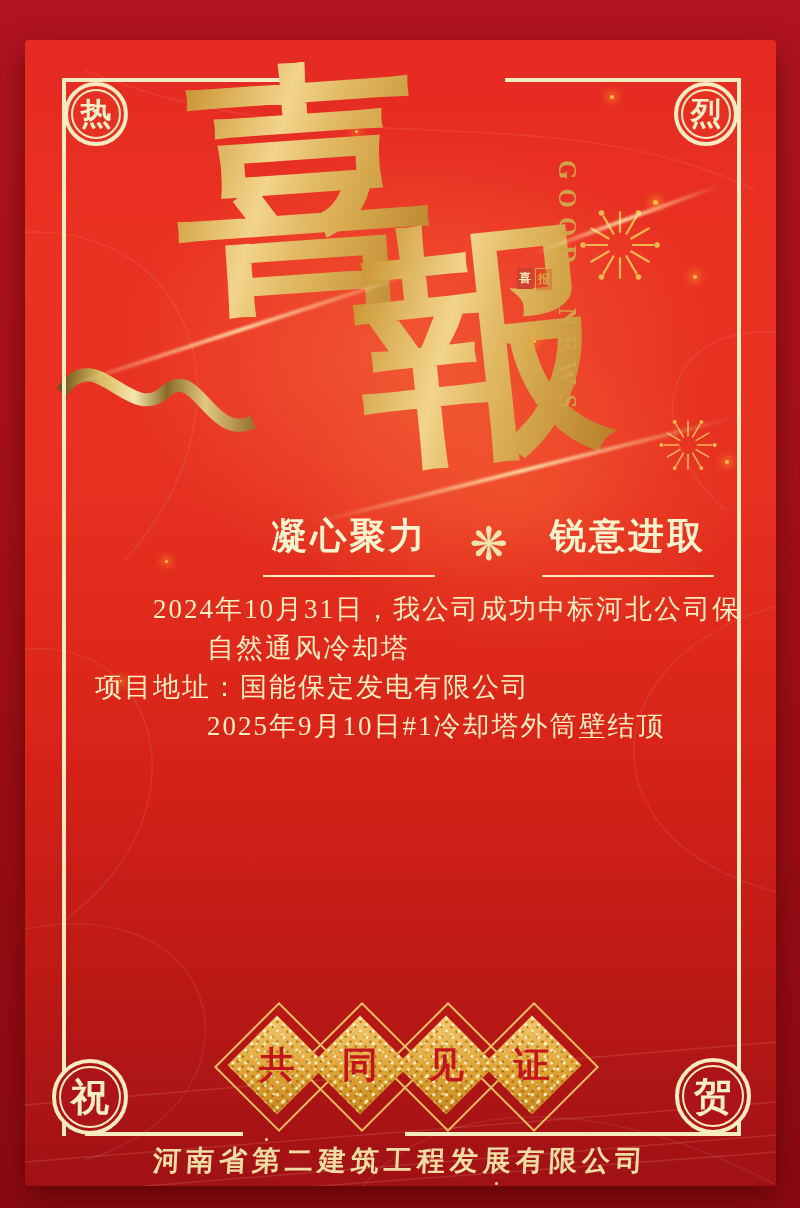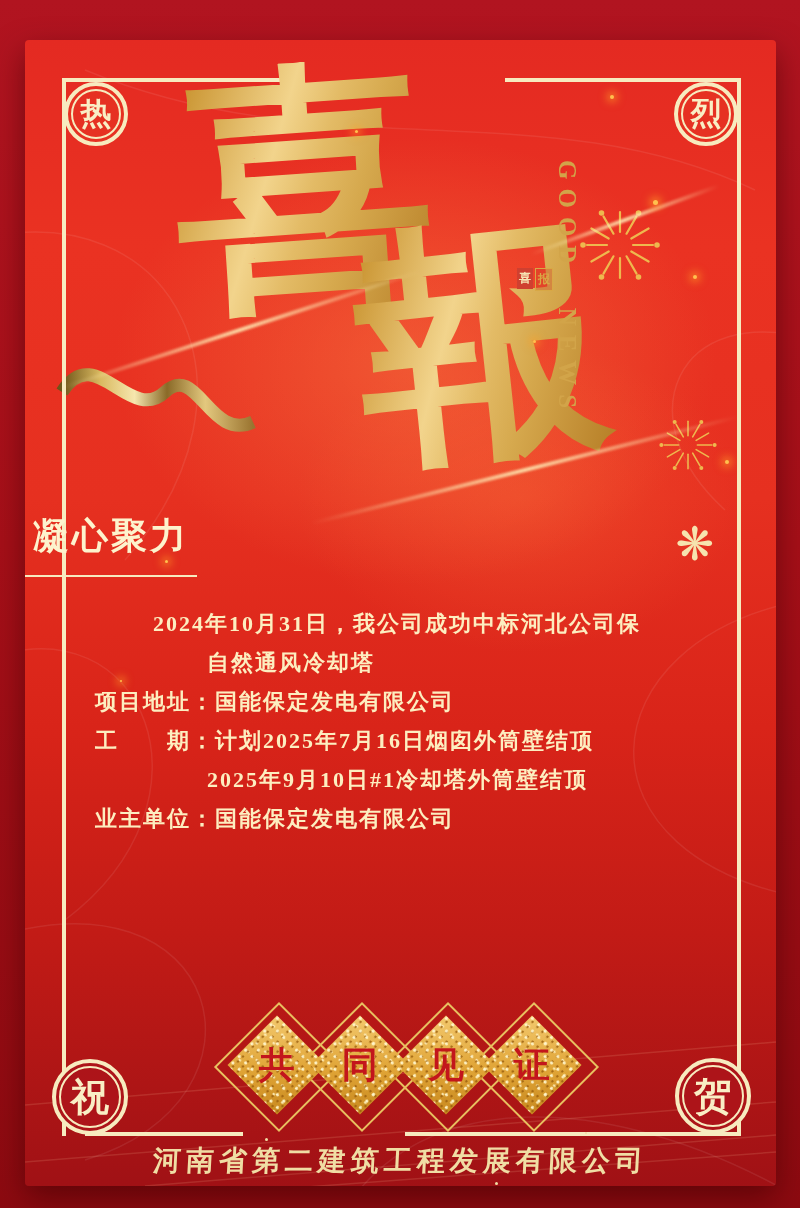--- a/index.html
+++ b/index.html
@@ -42,27 +42,27 @@
     font-size:12px;font-weight:bold;}
   .seal .s1{background:#cf4030;color:#f6e3b2;}
   .seal .s2{border:1px solid #d8a845;color:#d8a845;background:rgba(210,70,40,.35);}
   
   .flare{position:absolute;height:4px;z-index:3;filter:blur(1px);
     background:linear-gradient(90deg,transparent,rgba(255,235,180,.85) 50%,transparent);}
   .spark{position:absolute;border-radius:50%;background:#ffc04e;z-index:3;
     box-shadow:0 0 8px 3px rgba(255,160,40,.75);}
   
   .slogan-row{position:absolute;left:0;top:472px;width:689px;display:flex;z-index:3;
-    align-items:center;justify-content:space-between;gap:16px;}
+    align-items:center;justify-content:flex-end;gap:34px;}
   .slogan{color:#fdf3cd;font-size:36px;font-weight:bold;letter-spacing:3px;
     border-bottom:2px solid #f7ebbf;padding:0 8px 14px;}
   .ornament{color:#f6e3ae;font-size:46px;line-height:1;}
   
-  .body-block{position:absolute;left:70px;top:564px;width:622px;z-index:3;
-    color:#fdeec0;font-size:22px;font-weight:bold;letter-spacing:2px;line-height:39px;}
+  .body-block{position:absolute;left:70px;top:550px;width:622px;z-index:3;
+    color:#fdeec0;font-size:27px;font-weight:normal;letter-spacing:2px;line-height:39px;}
   .body-block div{white-space:nowrap;}
   .ind-first{text-indent:58px;}
   .ind-cont{text-indent:112px;}
   
   .diamond-outline{position:absolute;width:88px;height:88px;border:2px solid #e8c060;
     transform:rotate(45deg);z-index:2;}
   .diamond{position:absolute;width:70px;height:70px;transform:rotate(45deg);z-index:3;
     display:flex;align-items:center;justify-content:center;
     background-image:
       radial-gradient(circle at 25% 20%, rgba(255,246,205,.95) 0 1.2px, transparent 1.9px),
@@ -168,29 +168,28 @@
   <span class="spark" style="left:668px;top:235px;width:4px;height:4px;"></span>
   <span class="spark" style="left:508px;top:300px;width:3px;height:3px;"></span>
   <span class="spark" style="left:330px;top:90px;width:3px;height:3px;"></span>
   <span class="spark" style="left:700px;top:420px;width:4px;height:4px;"></span>
   <span class="spark" style="left:140px;top:520px;width:3px;height:3px;"></span>
   <span class="spark" style="left:95px;top:640px;width:2px;height:2px;"></span>
 
   <div class="slogan-row">
     <span class="slogan">凝心聚力</span>
     <span class="ornament">❋</span>
+    <span class="slogan">锐意进取</span>
   </div>
 
   <div class="body-block">
     <div class="ind-first">2024年10月31日，我公司成功中标河北公司保</div>
     <div class="ind-cont">自然通风冷却塔</div>
     <div>项目地址：国能保定发电有限公司</div>
-    <div>工　　期：计划2025年7月16日烟囱外筒壁结顶</div>
     <div class="ind-cont">2025年9月10日#1冷却塔外筒壁结顶</div>
-    <div>业主单位：国能保定发电有限公司</div>
   </div>
 
   <div class="diamond-outline" style="left:208px;top:981px;"></div>
   <div class="diamond-outline" style="left:291px;top:981px;"></div>
   <div class="diamond-outline" style="left:377px;top:981px;"></div>
   <div class="diamond-outline" style="left:463px;top:981px;"></div>
   <div class="diamond" style="left:217px;top:990px;">
     <b>共</b>
     </div>
   <div class="diamond" style="left:300px;top:990px;">

